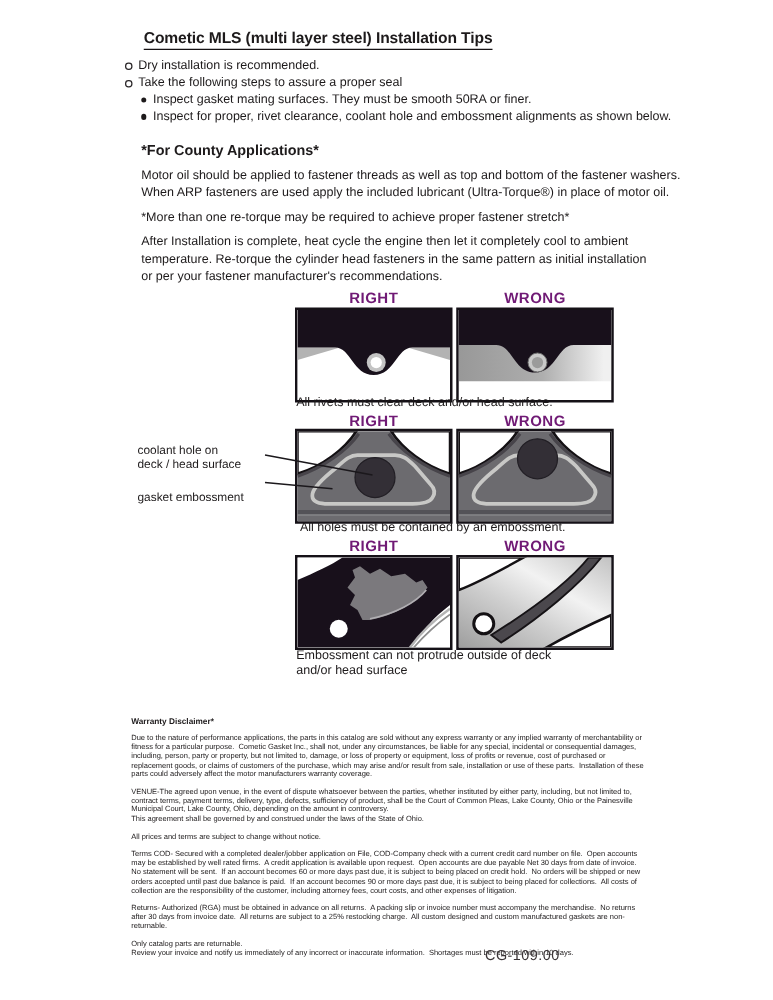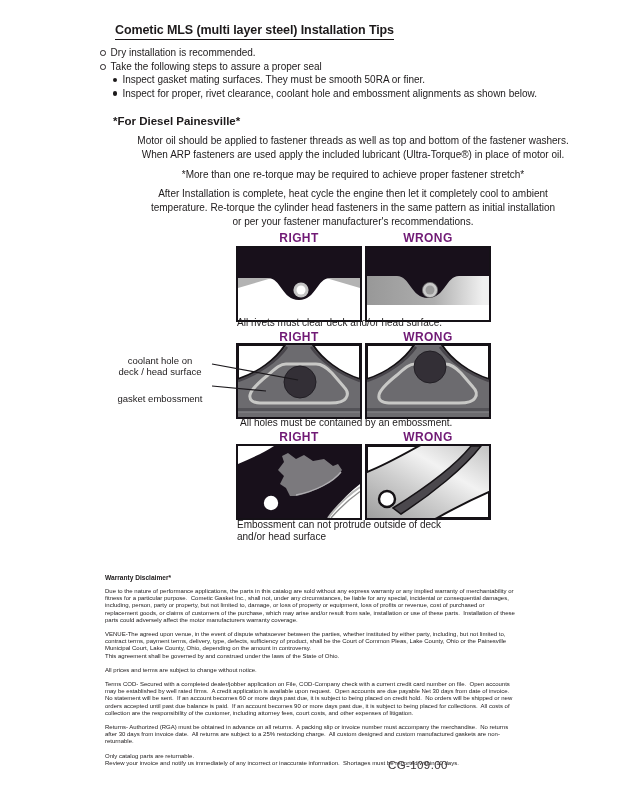--- a/index.html
+++ b/index.html
@@ -29,32 +29,32 @@
   .glyph-circle {
     flex: 0 0 auto; width: 3.6px; height: 3.6px; margin-top: 4.4px;
     border: 1px solid #2a2628; border-radius: 50%;
   }
   .glyph-dot {
     flex: 0 0 auto; width: 4.4px; height: 4.4px; margin-top: 4.4px;
     background: #1d1a1b; border-radius: 50%;
   }
   .diesel { position: absolute; left: 113px; top: 115px; width: 480px; }
   .diesel-heading { font-size: 11.5px; font-weight: bold; margin-bottom: 7px; }
-  .diesel p { font-size: 10px; line-height: 13.8px; white-space: pre-line; margin-bottom: 6px; text-align: center; }
+  .diesel p { font-size: 10px; line-height: 13.8px; white-space: pre-line; margin-bottom: 6px; }
 
   .diag-label {
     position: absolute; width: 126px; text-align: center;
     font-size: 12px; font-weight: bold; letter-spacing: 0.4px; color: #701a75;
   }
   .panel { position: absolute; border: 2px solid #151117; background: #fff; display: block; }
   .caption { position: absolute; font-size: 10px; line-height: 12px; white-space: pre-line; color: #1d1a1b; }
 
   .anno-labels {
     position: absolute; left: 110px; top: 344px; width: 100px;
-    text-align: center; font-size: 9.5px; line-height: 11px; white-space: pre-line;
+    text-align: left; font-size: 9.5px; line-height: 11px; white-space: pre-line;
   }
   .anno-labels .second { margin-top: 5px; }
   .anno-lines { position: absolute; left: 208px; top: 355px; z-index: 5; }
 
   .legal { position: absolute; left: 105px; top: 574px; width: 413px; }
   .legal-heading { font-size: 6.6px; font-weight: bold; margin-bottom: 7px; }
   .legal p { font-size: 6px; line-height: 7.2px; white-space: pre-wrap; margin-bottom: 7px; }
 
   .pagenum {
     position: absolute; left: 388px; top: 759px;
@@ -81,21 +81,21 @@
       <span class="glyph-dot"></span>
       <span>Inspect gasket mating surfaces.  They must be smooth 50RA or finer.</span>
     </li>
     <li class="tip sub">
       <span class="glyph-dot"></span>
       <span>Inspect for proper, rivet clearance, coolant hole and embossment alignments as shown below.</span>
     </li>
   </ul>
 
   <div class="diesel">
-    <div class="diesel-heading">*For Diesel Painesville*</div>
+    <div class="diesel-heading">*For County Applications*</div>
     <p>Motor oil should be applied to fastener threads as well as top and bottom of the fastener washers.
 When ARP fasteners are used apply the included lubricant (Ultra-Torque®) in place of motor oil.</p>
     <p>*More than one re-torque may be required to achieve proper fastener stretch*</p>
     <p>After Installation is complete, heat cycle the engine then let it completely cool to ambient
 temperature. Re-torque the cylinder head fasteners in the same pattern as initial installation
 or per your fastener manufacturer's recommendations.</p>
   </div>
 
   <span class="diag-label" style="left:236px; top:231px;">RIGHT</span>
   <span class="diag-label" style="left:365px; top:231px;">WRONG</span>

